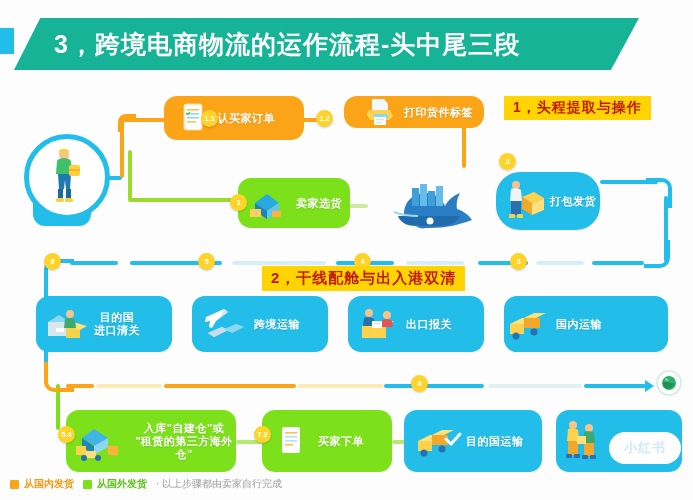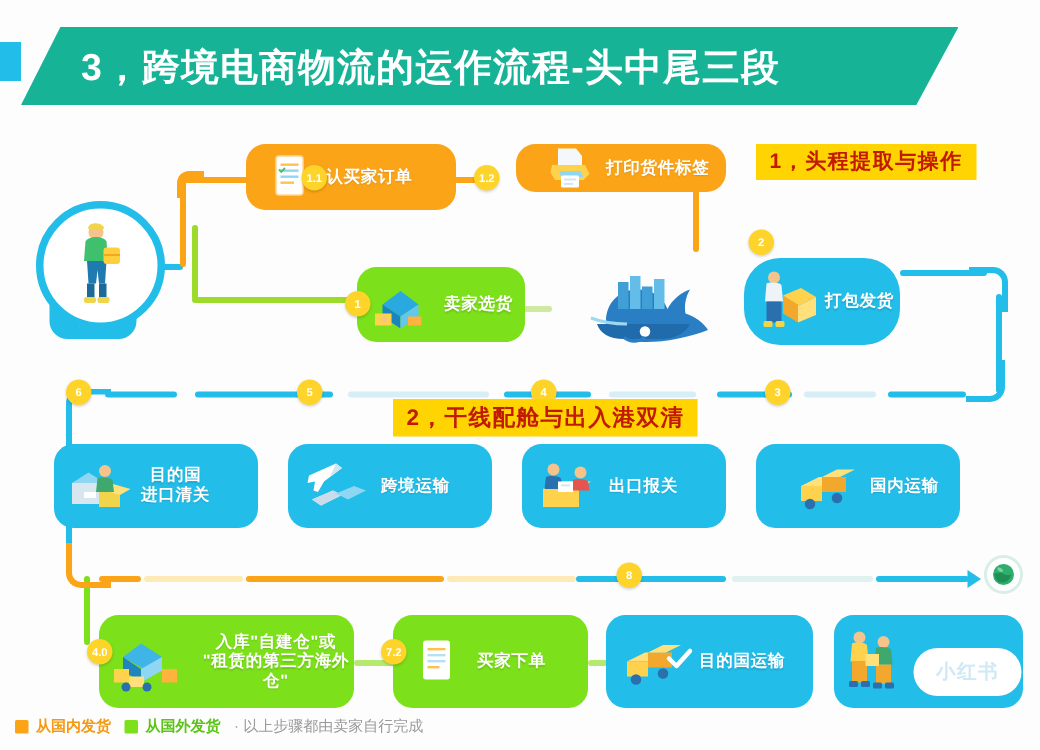--- a/index.html
+++ b/index.html
@@ -311,21 +311,21 @@
         <circle cx="31" cy="13" r="4" fill="#f6c48a"></circle>
         <path d="M26 18c2-1 8-1 10 1l1 6H25z" fill="#e4554f"></path>
         <rect x="16" y="19" width="10" height="7" fill="#ffffff"></rect>
         <rect x="18" y="21" width="6" height="1.2" fill="#cfe6f2"></rect>
       </svg>
     </span>
     <span class="lbl" style="margin-left:6px;">出口报关</span>
   </div>
   <div class="badge sm" style="left:354px;top:253px;">4</div>
 
-  <div class="node cyan" style="left:504px;top:296px;width:136px;height:56px;padding-left:24px;">
+  <div class="node cyan" style="left:504px;top:296px;width:164px;height:56px;padding-left:0;">
     <span class="art">
       <svg width="46" height="40" viewBox="0 0 46 40">
         <path d="M6 20l12-6h14l-12 6z" fill="#ffe07a"></path>
         <rect x="6" y="20" width="14" height="10" fill="#ffd24d"></rect>
         <rect x="20" y="14" width="16" height="10" fill="#f2a82c"></rect>
         <path d="M20 14l10-5h12l-10 5z" fill="#ffe07a"></path>
         <circle cx="12" cy="32" r="3.5" fill="#2a6fae"></circle>
         <circle cx="30" cy="28" r="3.5" fill="#2a6fae"></circle>
       </svg>
     </span>
@@ -342,21 +342,21 @@
         <rect x="4" y="30" width="10" height="9" fill="#ffd24d"></rect>
         <rect x="36" y="30" width="10" height="9" fill="#ffb23d"></rect>
         <rect x="14" y="35" width="10" height="7" fill="#ffe07a"></rect>
         <circle cx="12" cy="42" r="3" fill="#2a6fae"></circle>
         <circle cx="26" cy="42" r="3" fill="#2a6fae"></circle>
       </svg>
     </span>
     <span class="lbl" style="margin-left:4px;">入库"自建仓"或
 "租赁的第三方海外仓"</span>
   </div>
-  <div class="badge sm" style="left:58px;top:426px;">4.0</div>
+  <div class="badge sm" style="left:58px;top:426px;">5.4</div>
 
   <div class="node green" style="left:262px;top:410px;width:130px;height:62px;padding-left:16px;">
     <span class="art">
       <svg width="26" height="34" viewBox="0 0 26 34">
         <rect x="4" y="3" width="18" height="26" rx="2" fill="#ffffff"></rect>
         <rect x="7" y="8" width="12" height="1.6" fill="#ffc14d"></rect>
         <rect x="7" y="12" width="12" height="1.6" fill="#b6e1f5"></rect>
         <rect x="7" y="16" width="12" height="1.6" fill="#b6e1f5"></rect>
         <rect x="7" y="20" width="8" height="1.6" fill="#ffc14d"></rect>
       </svg>

